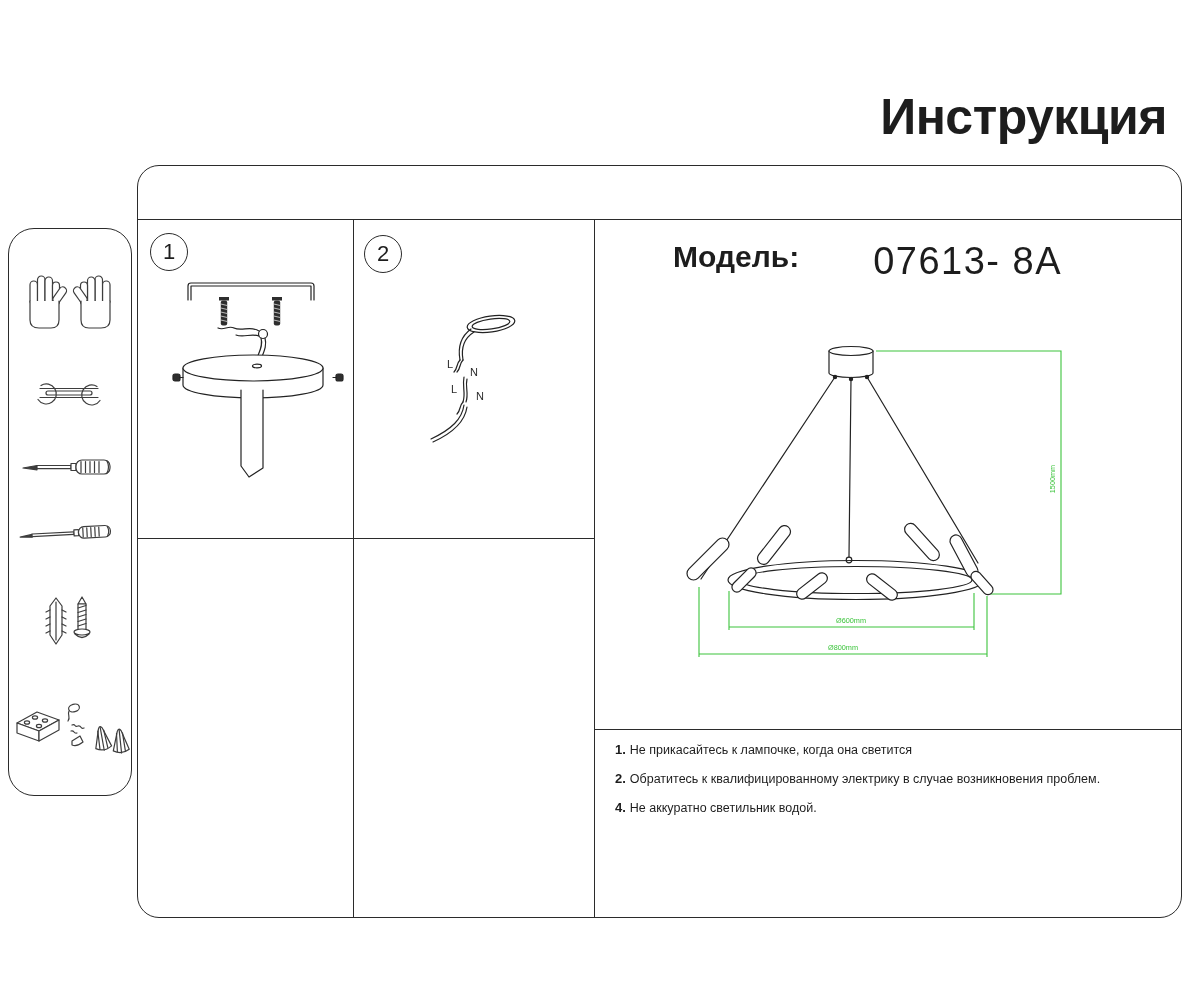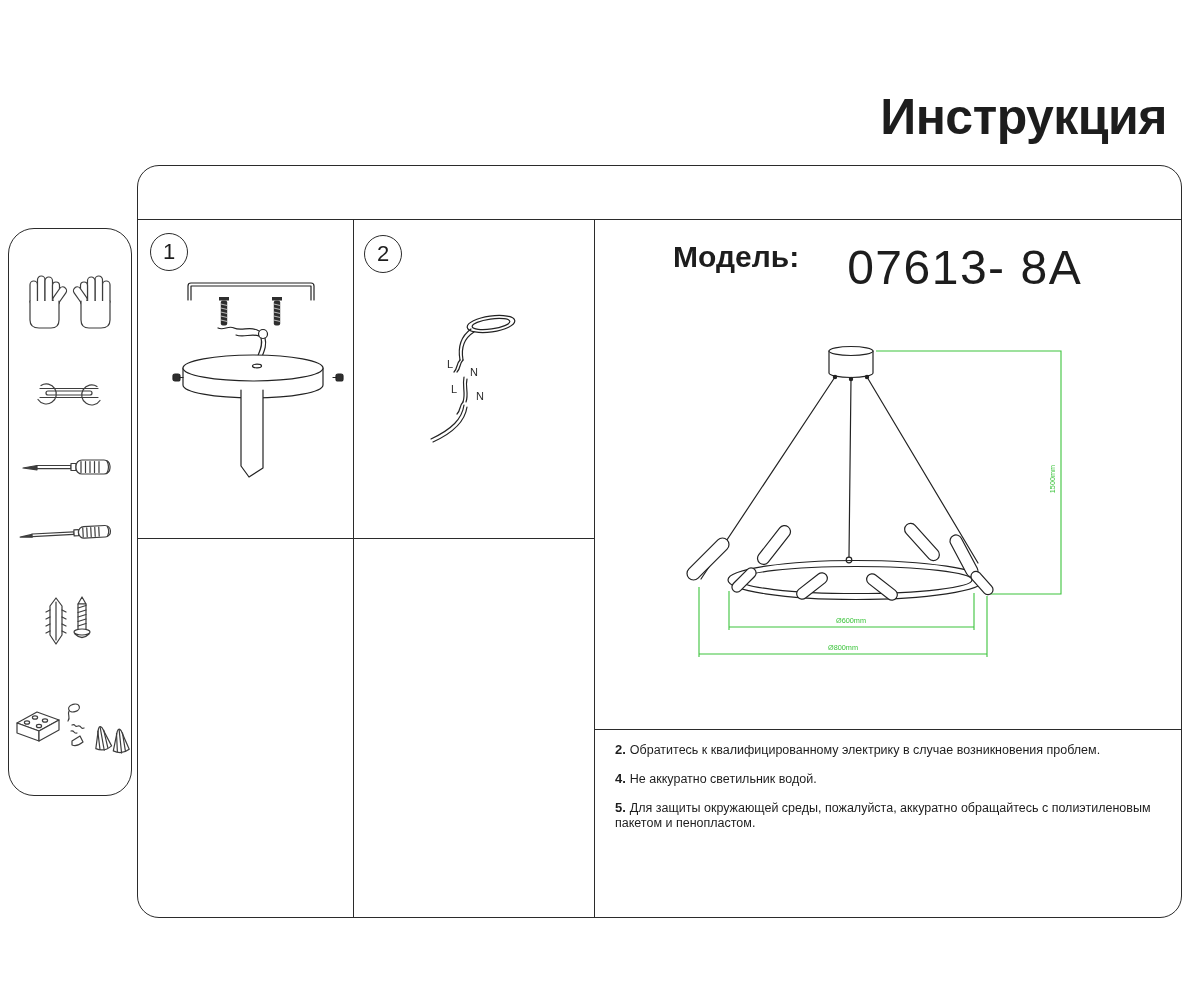--- a/index.html
+++ b/index.html
@@ -13,21 +13,21 @@
   .page-title{top:88px;right:33px;font-size:50px;font-weight:700;letter-spacing:-.5px;}
   .main-box{left:137px;top:165px;width:1043px;height:751px;border:1.6px solid #2b2b2b;border-radius:22px;}
   .sidebar{left:8px;top:228px;width:122px;height:566px;border:1.6px solid #2b2b2b;border-radius:26px;}
   .hline,.vline{position:absolute;background:#2b2b2b;}
   .hline{height:1.4px;}
   .vline{width:1.4px;}
   .stepc{position:absolute;width:36px;height:36px;border:1.7px solid #2b2b2b;border-radius:50%;
          display:flex;align-items:center;justify-content:center;font-size:22px;}
   .model-row{left:535px;top:74px;display:flex;align-items:flex-start;}
   .model-label{font-size:30px;font-weight:700;}
-  .model-value{font-size:48px;font-weight:400;letter-spacing:1.5px;margin-left:48px;}
+  .model-value{font-size:38px;font-weight:400;letter-spacing:1.5px;margin-left:74px;}
   .instr{left:477px;top:576px;width:557px;font-size:12.5px;line-height:15px;}
   .instr .item{margin-bottom:13px;}
   .instr b{font-size:13px;margin-right:4px;}
   .dim{font-size:7.3px;fill:#3cc43c;font-family:"Liberation Sans",sans-serif;}
 </style>
 </head>
 <body>
 
 <div class="abs page-title">Инструкция</div>
 
@@ -225,18 +225,18 @@
       <rect x="53" y="236" width="30" height="10" rx="5" transform="rotate(-45 68 241)"></rect>
       <rect x="118" y="241.5" width="36" height="11" rx="5.5" transform="rotate(-38 136 247)"></rect>
       <rect x="188" y="242.5" width="36" height="11" rx="5.5" transform="rotate(38 206 248)"></rect>
       <rect x="223" y="197" width="46" height="12" rx="6" transform="rotate(48 246 203)"></rect>
       <rect x="265" y="211" width="46" height="12" rx="6" transform="rotate(62 288 217)"></rect>
       <rect x="292" y="239" width="28" height="10" rx="5" transform="rotate(48 306 244)"></rect>
     </g>
   </svg>
 
   <div class="abs instr">
+    <div class="item"><b>1.</b><span>Не прикасайтесь к лампочке, когда она светится</span></div>
     <div class="item"><b>2.</b><span>Обратитесь к квалифицированному электрику в случае возникновения проблем.</span></div>
     <div class="item"><b>4.</b><span>Не аккуратно светильник водой.</span></div>
-    <div class="item"><b>5.</b><span>Для защиты окружающей среды, пожалуйста, аккуратно обращайтесь с полиэтиленовым пакетом и пенопластом.</span></div>
   </div>
 
 </div>
 
 </body></html>

